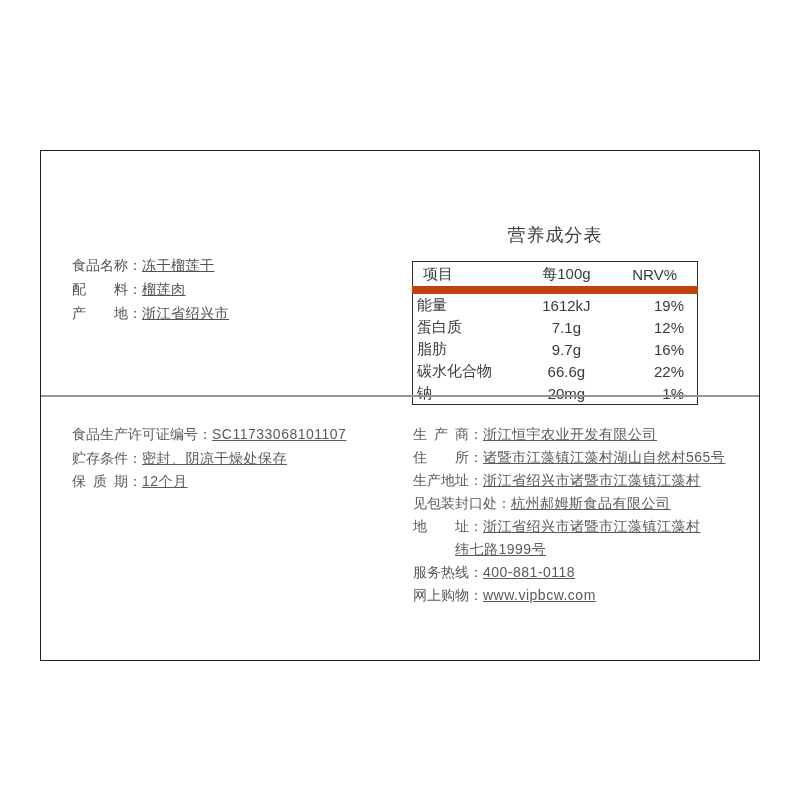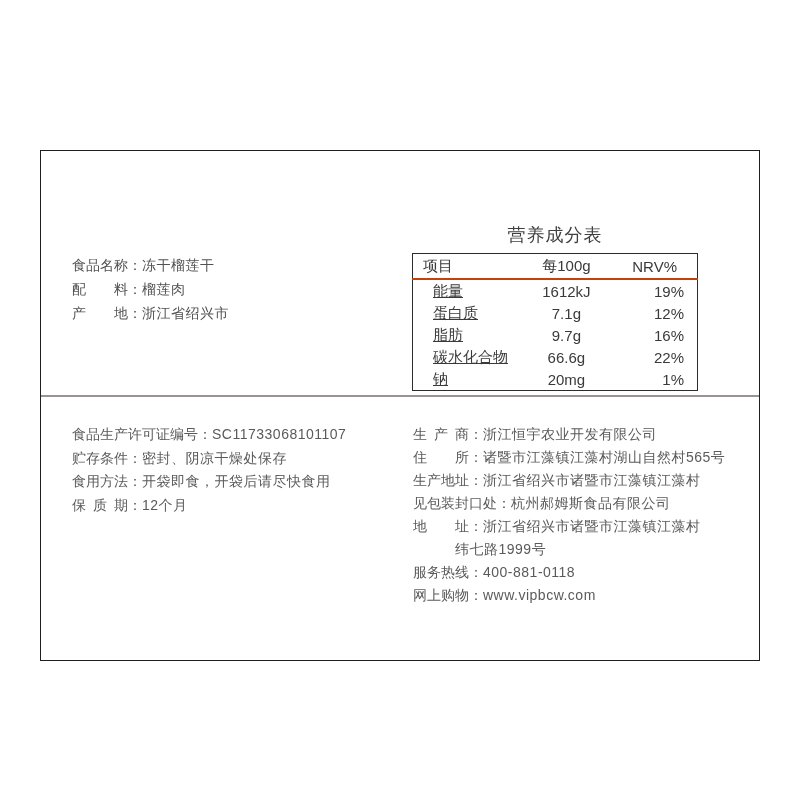--- a/index.html
+++ b/index.html
@@ -42,55 +42,55 @@
   .manufacturer-info { left: 372px; top: 272px; line-height: 23px; }
   .info-line { white-space: nowrap; }
   .lbl {
     display: inline-block;
     min-width: 4em;
     text-align: justify;
     text-align-last: justify;
     vertical-align: top;
   }
   .colon { display: inline-block; }
-  .val { letter-spacing: 0.5px; }
+  .val { letter-spacing: 0.5px; text-decoration: underline; }
   .cont { margin-left: 42px; }
 
   .nutrition {
     position: absolute;
     left: 371px;
     top: 72px;
     width: 286px;
   }
   .nutrition-title {
     text-align: center;
     font-size: 18px;
     line-height: 24px;
     color: #3f3f3f;
     letter-spacing: 1px;
-    margin-bottom: 6px;
+    margin-bottom: 14px;
   }
   table.nutrition-table {
     width: 100%;
     border-collapse: collapse;
     border: 1px solid #2b2b2b;
     font-size: 15px;
     color: #3a3a3a;
   }
   .nutrition-table th {
     font-weight: normal;
     height: 22px;
-    border-bottom: 2px solid #c2410c;
+    border-bottom: 8px solid #c2410c;
   }
   .nutrition-table td { height: 20px; }
   .nutrition-table .c1 { width: 36%; text-align: left;  padding-left: 10px; }
   .nutrition-table .c2 { width: 36%; text-align: center; }
   .nutrition-table .c3 { width: 28%; text-align: right; padding-right: 13px; }
   .nutrition-table th.c3 { padding-right: 20px; }
-  .nutrition-table td.c1 { padding-left: 20px; text-decoration: underline; }
+  .nutrition-table td.c1 { padding-left: 4px; }
 </style>
 </head>
 <body>
 
 <div class="page">
   <div class="label-box">
 
     <div class="block product-info">
       <div class="info-line">
         <span class="lbl">食品名称</span><span class="colon">：</span><span class="val">冻干榴莲干</span>
@@ -146,23 +146,20 @@
     <div class="divider"></div>
 
     <div class="block production-info">
       <div class="info-line">
         <span class="lbl">食品生产许可证编号</span><span class="colon">：</span><span class="val">SC11733068101107</span>
       </div>
       <div class="info-line">
         <span class="lbl">贮存条件</span><span class="colon">：</span><span class="val">密封、阴凉干燥处保存</span>
       </div>
       <div class="info-line">
-        <span class="lbl">食用方法</span><span class="colon">：</span><span class="val">开袋即食，开袋后请尽快食用</span>
-      </div>
-      <div class="info-line">
         <span class="lbl">保质期</span><span class="colon">：</span><span class="val">12个月</span>
       </div>
     </div>
 
     <div class="block manufacturer-info">
       <div class="info-line">
         <span class="lbl">生产商</span><span class="colon">：</span><span class="val">浙江恒宇农业开发有限公司</span>
       </div>
       <div class="info-line">
         <span class="lbl">住所</span><span class="colon">：</span><span class="val">诸暨市江藻镇江藻村湖山自然村565号</span>

